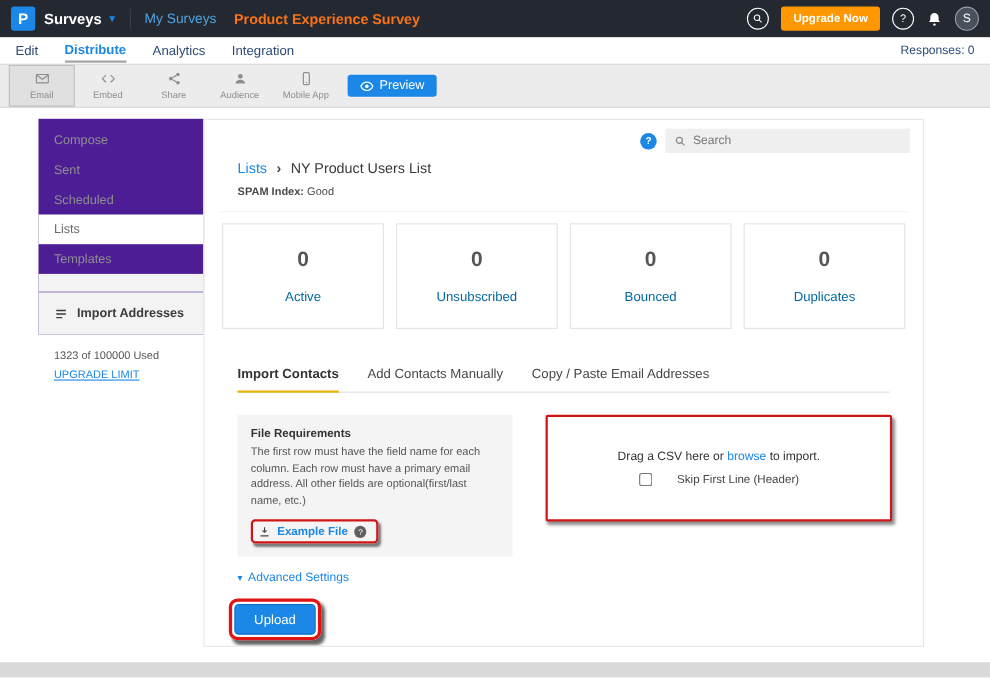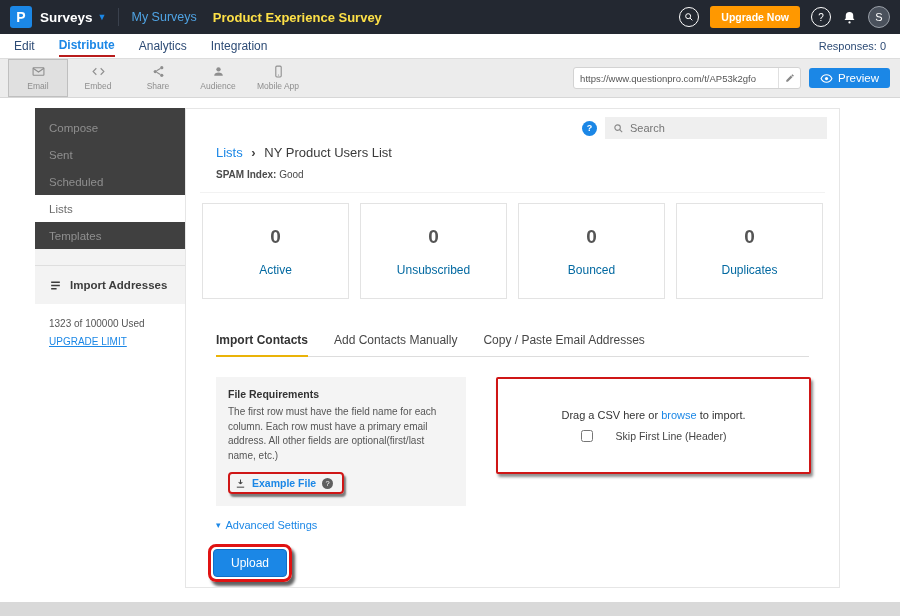--- a/index.html
+++ b/index.html
@@ -11,34 +11,34 @@
   .app { width:900px; height:616px; display:flex; flex-direction:column; background:#fff; }
 
   
   .topbar { height:34px; background:#232831; display:flex; align-items:center; padding:0 10px; flex:0 0 auto; }
   .logo { width:22px; height:22px; background:#1b87e6; color:#fff; font-weight:bold; font-size:14px;
           border-radius:3px; display:flex; align-items:center; justify-content:center; }
   .app-name { color:#fff; font-size:13.5px; font-weight:bold; margin-left:8px; display:flex; align-items:center; gap:5px; }
   .app-name .caret { color:#1b87e6; font-size:9px; }
   .top-sep { width:1px; height:18px; background:#3a414d; margin:0 12px; }
   .my-surveys { color:#4fa3e3; font-size:12.5px; cursor:pointer; }
-  .survey-title { color:#fde047; font-size:13px; margin-left:16px; font-weight:600; }
+  .survey-title { color:#f97316; font-size:13px; margin-left:16px; font-weight:600; }
   .top-right { margin-left:auto; display:flex; align-items:center; gap:11px; }
   .ring-btn { width:20px; height:20px; border:1.5px solid #fff; border-radius:50%; color:#fff;
               display:flex; align-items:center; justify-content:center; font-size:10px; cursor:pointer; }
   .upgrade-btn { background:#ff9800; color:#fff; font-size:10.5px; font-weight:bold; border:none;
                  padding:5px 11px; border-radius:3px; cursor:pointer; }
   .bell { color:#fff; width:15px; height:15px; cursor:pointer; }
   .avatar { width:22px; height:22px; border-radius:50%; background:#4a515c; border:1px solid #9aa0a8;
             color:#fff; font-size:11px; display:flex; align-items:center; justify-content:center; cursor:pointer; }
 
   
   .subnav { height:24px; background:#fff; display:flex; align-items:center; padding:0 14px; gap:24px; flex:0 0 auto; }
   .subnav .nav-item { font-size:12px; color:#2d4b75; cursor:pointer; padding:3px 0; }
-  .subnav .nav-item.active { color:#1b87e6; font-weight:bold; border-bottom:2px solid #b91c1c; }
+  .subnav .nav-item.active { color:#1b87e6; font-weight:bold; border-bottom:2px solid #a3a3a3; }
   .responses { margin-left:auto; font-size:11px; color:#2d4b75; }
 
   
   .toolbar { height:40px; background:#ececec; border-top:1px solid #ddd; border-bottom:1px solid #d7d7d7;
              display:flex; align-items:center; padding:0 10px 0 8px; flex:0 0 auto; }
   .channel { width:60px; height:38px; display:flex; flex-direction:column; align-items:center; justify-content:center;
              gap:3px; color:#8e8e8e; font-size:8.5px; cursor:pointer; border:1px solid transparent; }
   .channel svg { width:13px; height:13px; }
   .channel.active { background:#e0e0e0; border:1px solid #bfbfbf; }
   .url-box { margin-left:auto; width:228px; height:22px; background:#fff; border:1px solid #d3d3d3; border-radius:3px;
@@ -50,21 +50,21 @@
   .url-edit svg { width:10px; height:10px; }
   .preview-btn { margin-left:8px; background:#1b87e6; color:#fff; border:none; border-radius:3px; height:20px;
                  padding:0 11px; font-size:11.5px; display:flex; align-items:center; gap:5px; cursor:pointer;text-align:center; }
   .preview-btn svg { width:13px; height:13px; }
 
   
   .content { flex:1 1 auto; display:flex; align-items:flex-start; padding:10px 60px 0 35px; }
 
   
   .sidebar { width:150px; flex:0 0 150px; }
-  .side-menu { background:#404040; padding-top:6px; }
+  .side-menu { background:#4c1d95; padding-top:6px; }
   .side-item { height:27px; display:flex; align-items:center; padding-left:14px; font-size:11.5px; color:#8f8f8f; cursor:pointer; }
   .side-item.active { background:#fff; color:#6b6b6b; }
   .side-spacer { height:16px; background:#f3f3f3; }
   .side-divider { height:1px; background:#dedede; }
   .email-row { background:#f3f3f3; height:38px; display:flex; align-items:center; gap:8px; padding-left:14px;
                color:#3c3c3c; font-weight:bold; font-size:11.5px; cursor:pointer; }
   .email-row svg { width:13px; height:13px; color:#3c3c3c; }
   .usage-block { padding:14px 0 0 14px; }
   .usage-text { font-size:10px; color:#555; }
   .upgrade-limit { font-size:10px; color:#1b87e6; margin-top:7px; cursor:pointer;text-decoration:underline; }
@@ -198,28 +198,20 @@
         </svg>
       <span>Audience</span>
     </div>
     <div class="channel">
       <svg viewBox="0 0 24 24">
           <rect x="7" y="2" width="10" height="20" rx="2" fill="none" stroke="currentColor" stroke-width="2"></rect>
           <circle cx="12" cy="18.5" r="1.1" fill="currentColor"></circle>
         </svg>
       <span>Mobile App</span>
     </div>
-    <div class="url-box">
-      <input class="url-input" readonly="" value="https://www.questionpro.com/t/AP53k2gfo" style="">
-      <span class="url-edit">
-        <svg viewBox="0 0 24 24">
-            <path d="M3 17.25V21h3.75L17.8 9.94l-3.75-3.75L3 17.25zM20.7 7a1 1 0 0 0 0-1.4L18.4 3.3a1 1 0 0 0-1.4 0l-1.8 1.8 3.75 3.75L20.7 7z" fill="currentColor"></path>
-          </svg>
-      </span>
-    </div>
     <button class="preview-btn">
       <svg viewBox="0 0 24 24">
           <path d="M12 5C5 5 2 12 2 12s3 7 10 7 10-7 10-7-3-7-10-7z" fill="none" stroke="currentColor" stroke-width="2"></path>
           <circle cx="12" cy="12" r="3" fill="currentColor"></circle>
         </svg>
       <span>Preview</span>
     </button>
   </div>
 
   <div class="content">

